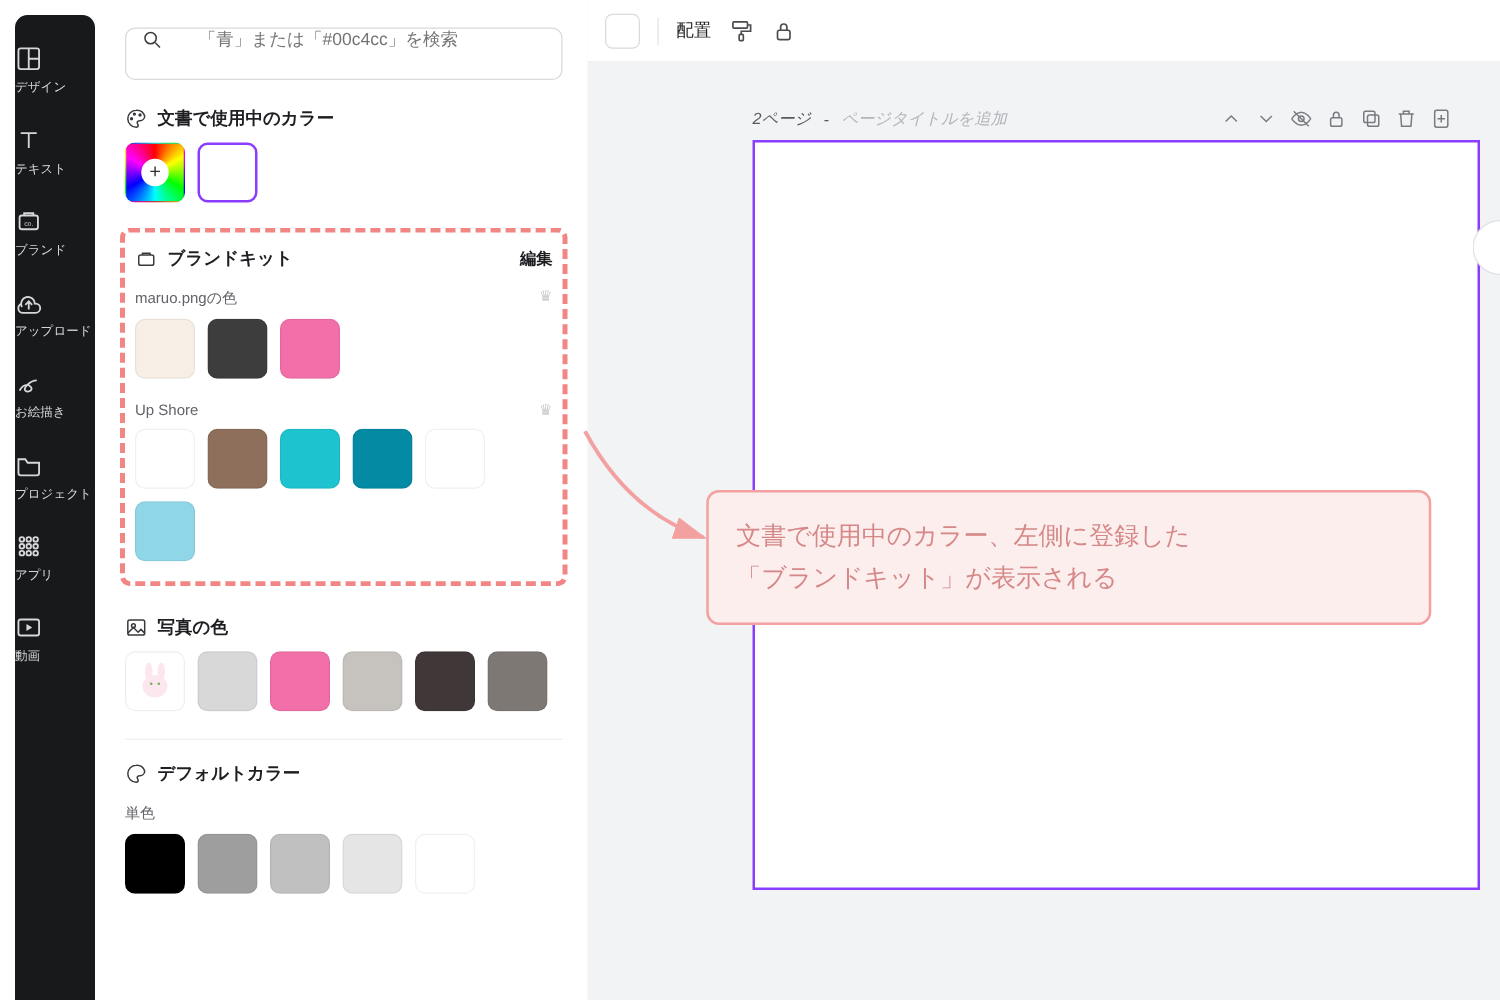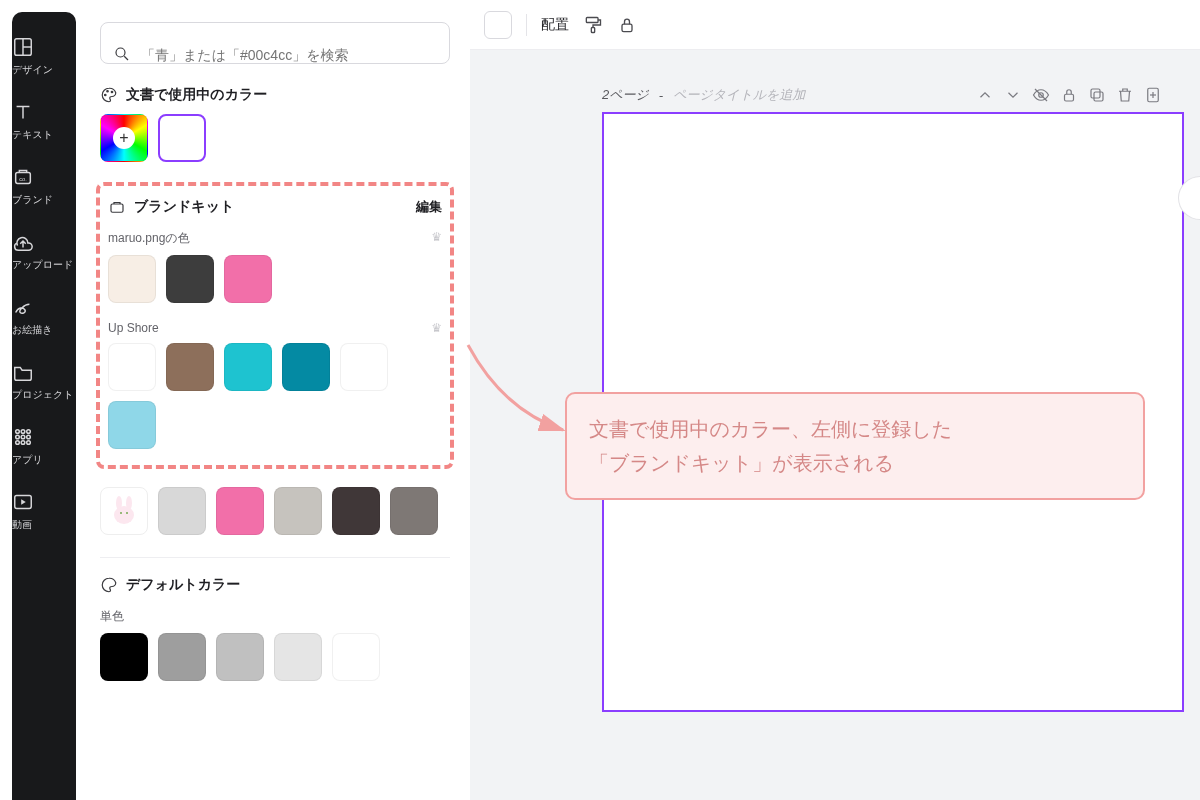--- a/index.html
+++ b/index.html
@@ -5,21 +5,21 @@
 * { box-sizing: border-box; margin: 0; padding: 0; }
 body { font-family: -apple-system, "Hiragino Sans", "Yu Gothic", sans-serif; background: #fff; overflow: hidden; width: 1200px; height: 800px; position: relative; }
 
 
 .iconbar { position: absolute; left: 12px; top: 12px; bottom: 0; width: 64px; background: #18191b; border-radius: 10px 10px 0 0; display: flex; flex-direction: column; align-items: center; padding-top: 14px; gap: 2px; color: #e0e0e2; }
 .iconbar .item { width: 64px; display: flex; flex-direction: column; gap: 5px; padding: 10px 0 12px; font-size: 10px; cursor: pointer; color: #d7d7da; }
 .iconbar .item svg { width: 22px; height: 22px; stroke: #d7d7da; fill: none; stroke-width: 1.6; }
 
 
 .panel { position: absolute; left: 88px; top: 12px; bottom: 0; width: 374px; background: #fff; display: flex; flex-direction: column; }
-.searchbox { margin: 10px 12px 8px; height: 42px; border: 1px solid #d9d9de; border-radius: 8px; display: flex; align-items: flex-end; padding: 0 12px; color: #9aa0a6; gap: 10px; }
+.searchbox { margin: 10px 12px 8px; height: 42px; border: 1px solid #d9d9de; border-radius: 8px; display: flex; align-items: flex-start; padding: 0 12px; color: #9aa0a6; gap: 28px; }
 .searchbox input { border: none; outline: none; flex: 1; font-size: 14px; color: #333; background: transparent; }
 .section { padding: 8px 12px 6px; }
 .section-head { display: flex; align-items: center; gap: 8px; font-size: 14px; font-weight: 600; color: #1f1f23; padding: 6px 0 10px; }
 .section-head .edit { margin-left: auto; font-size: 13px; font-weight: 600; }
 .subhead { font-size: 12px; color: #636369; padding: 4px 0 8px; display: flex; align-items: flex-start; gap: 17px; }
 .subhead .crown { margin-left: auto; color: #c7c7cc; }
 .swatch-row { display: flex; gap: 10px; flex-wrap: wrap; padding-bottom: 14px; }
 .swatch { width: 48px; height: 48px; border-radius: 8px; border: 1px solid rgba(0,0,0,0.06); cursor: pointer; }
 .swatch.add { background: conic-gradient(red, yellow, lime, cyan, blue, magenta, red); display: flex; align-items: center; justify-content: center; }
 .swatch.add .plus { width: 22px; height: 22px; border-radius: 50%; background: #fff; display: flex; align-items: center; justify-content: center; font-size: 16px; color: #333; }
@@ -175,20 +175,28 @@
       <div class="swatch" style="background:#ffffff"></div>
       <div class="swatch" style="background:#8d6f5b"></div>
       <div class="swatch" style="background:#1ec3d0"></div>
       <div class="swatch" style="background:#048aa3"></div>
       <div class="swatch" style="background:#ffffff"></div>
       <div class="swatch" style="background:#8fd7e8"></div>
     </div>
   </div>
 
   <div class="section">
+    <div class="section-head">
+      <svg class="ico" viewBox="0 0 24 24">
+          <rect x="3" y="4" width="18" height="16" rx="2"></rect>
+          <circle cx="9" cy="10" r="2"></circle>
+          <path d="M3 18l6-6 5 5 3-3 4 4"></path>
+        </svg>
+      <span>写真の色</span>
+    </div>
     <div class="swatch-row">
       <div class="photo-thumb">
         <svg width="36" height="36" viewBox="0 0 36 36">
             <ellipse cx="18" cy="22" rx="10" ry="9" fill="#fce7ef"></ellipse>
             <ellipse cx="13" cy="10" rx="3" ry="7" fill="#fce7ef"></ellipse>
             <ellipse cx="23" cy="10" rx="3" ry="7" fill="#fce7ef"></ellipse>
             <circle cx="15" cy="20" r="1" fill="#7a5"></circle>
             <circle cx="21" cy="20" r="1" fill="#7a5"></circle>
           </svg>
       </div>

